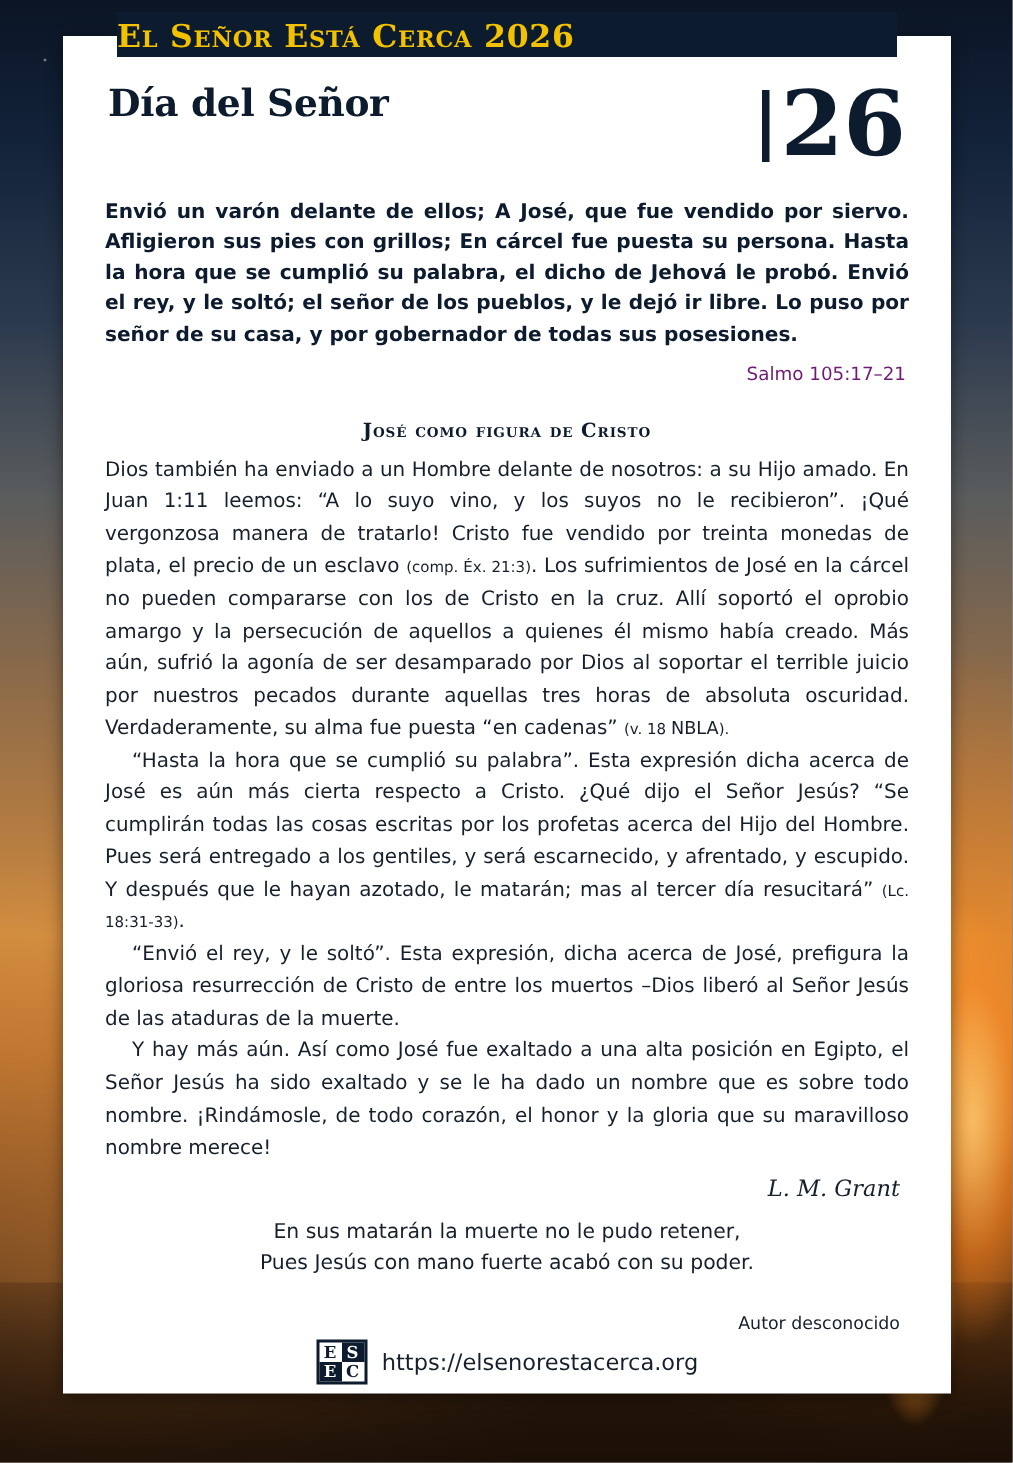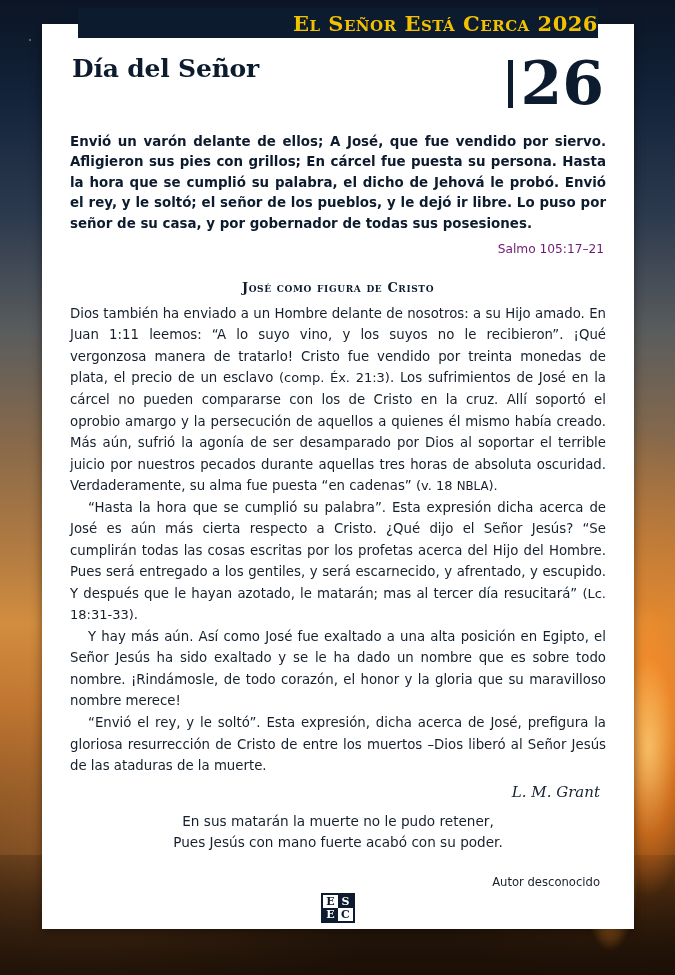--- a/index.html
+++ b/index.html
@@ -63,21 +63,21 @@
     position: absolute; left:0; right:0; bottom: 0; height: 120px;
     background: linear-gradient(to bottom, rgba(40,22,10,.25), rgba(25,14,6,.85));
   }
 
   
   .banner {
     position: absolute;
     left: 78px; top: 8px;
     width: 520px; height: 30px;
     background: #0d1b2e;
-    display: flex; align-items: center; justify-content: flex-end;
+    display: flex; align-items: center; justify-content: flex-start;
   }
   .banner-text {
     font-family: "DejaVu Serif", serif;
     font-weight: bold;
     font-size: 21px;
     letter-spacing: 0.5px;
     color: #f2c200;
     white-space: nowrap;
     font-variant: small-caps;
   }
@@ -161,21 +161,21 @@
     margin-top: 8px;
     font-family: "DejaVu Sans", sans-serif;
     font-size: 13.3px;
     line-height: 1.62;
     color: #16202c;
     text-align: justify;
     padding: 0 2px;
   }
   .body p { margin: 0; text-indent: 18px; }
   .body p.first { text-indent: 0; }
-  .small { font-size: 13px; }
+  .small { font-size: 10px; }
   .sc { font-variant: small-caps; font-size: 11.8px; }
 
   .author {
     text-align: right;
     font-style: italic;
     font-size: 15px;
     color: #16202c;
     margin-top: 6px;
     padding-right: 8px;
     font-family: "DejaVu Serif", serif;
@@ -250,37 +250,38 @@
   </div>
 
   <div class="scripture">Envió un varón delante de ellos; A José, que fue vendido por siervo. Afligieron sus pies con grillos; En cárcel fue puesta su persona. Hasta la hora que se cumplió su palabra, el dicho de Jehová le probó. Envió el rey, y le soltó; el señor de los pueblos, y le dejó ir libre. Lo puso por señor de su casa, y por gobernador de todas sus posesiones.</div>
   <div class="scripture-ref">Salmo 105:17–21</div>
 
   <div class="article-title">José como figura de Cristo</div>
 
   <div class="body" id="article-body">
       <p class="first"><span>Dios también ha enviado a un Hombre delante de nosotros: a su Hijo amado. En Juan 1:11 leemos: “A lo suyo vino, y los suyos no le recibieron”. ¡Qué vergonzosa manera de tratarlo! Cristo fue vendido por treinta monedas de plata, el precio de un esclavo </span><span class="small">(comp. Éx. 21:3)</span><span>. Los sufrimientos de José en la cárcel no pueden compararse con los de Cristo en la cruz. Allí soportó el oprobio amargo y la persecución de aquellos a quienes él mismo había creado. Más aún, sufrió la agonía de ser desamparado por Dios al soportar el terrible juicio por nuestros pecados durante aquellas tres horas de absoluta oscuridad. Verdaderamente, su alma fue puesta “en cadenas” </span><span class="small">(v. 18 </span><span class="sc">NBLA</span><span class="small">).</span></p>
       <p><span>“Hasta la hora que se cumplió su palabra”. Esta expresión dicha acerca de José es aún más cierta respecto a Cristo. ¿Qué dijo el Señor Jesús? “Se cumplirán todas las cosas escritas por los profetas acerca del Hijo del Hombre. Pues será entregado a los gentiles, y será escarnecido, y afrentado, y escupido. Y después que le hayan azotado, le matarán; mas al tercer día resucitará” </span><span class="small">(Lc. 18:31-33)</span><span>.</span></p>
+      <p><span>“Envió el rey, y le soltó”. Esta expresión, dicha acerca de José, prefigura la gloriosa resurrección de Cristo de entre los muertos –Dios liberó al Señor Jesús de las ataduras de la muerte.</span></p>
       <p><span>Y hay más aún. Así como José fue exaltado a una alta posición en Egipto, el Señor Jesús ha sido exaltado y se le ha dado un nombre que es sobre todo nombre. ¡Rindámosle, de todo corazón, el honor y la gloria que su maravilloso nombre merece!</span></p>
-      <p><span>“Envió el rey, y le soltó”. Esta expresión, dicha acerca de José, prefigura la gloriosa resurrección de Cristo de entre los muertos –Dios liberó al Señor Jesús de las ataduras de la muerte.</span></p>
     </div>
 
   <div class="author">L. M. Grant</div>
 
   <div class="poem">
     <div>En sus matarán la muerte no le pudo retener,</div>
     <div>Pues Jesús con mano fuerte acabó con su poder.</div>
   </div>
   <div class="poem-author">Autor desconocido</div>
 
   <div class="footer">
     <div class="logo" id="site-logo">
         <span>E</span>
         <span>S</span>
         <span>E</span>
         <span>C</span>
       </div>
+    <div class="site">https://elsenorestacerca.org</div>
   </div>
 </div>
 
 <div class="banner">
   <div class="banner-text">El Señor Está Cerca 2026</div>
 </div>
 
 </body></html>

